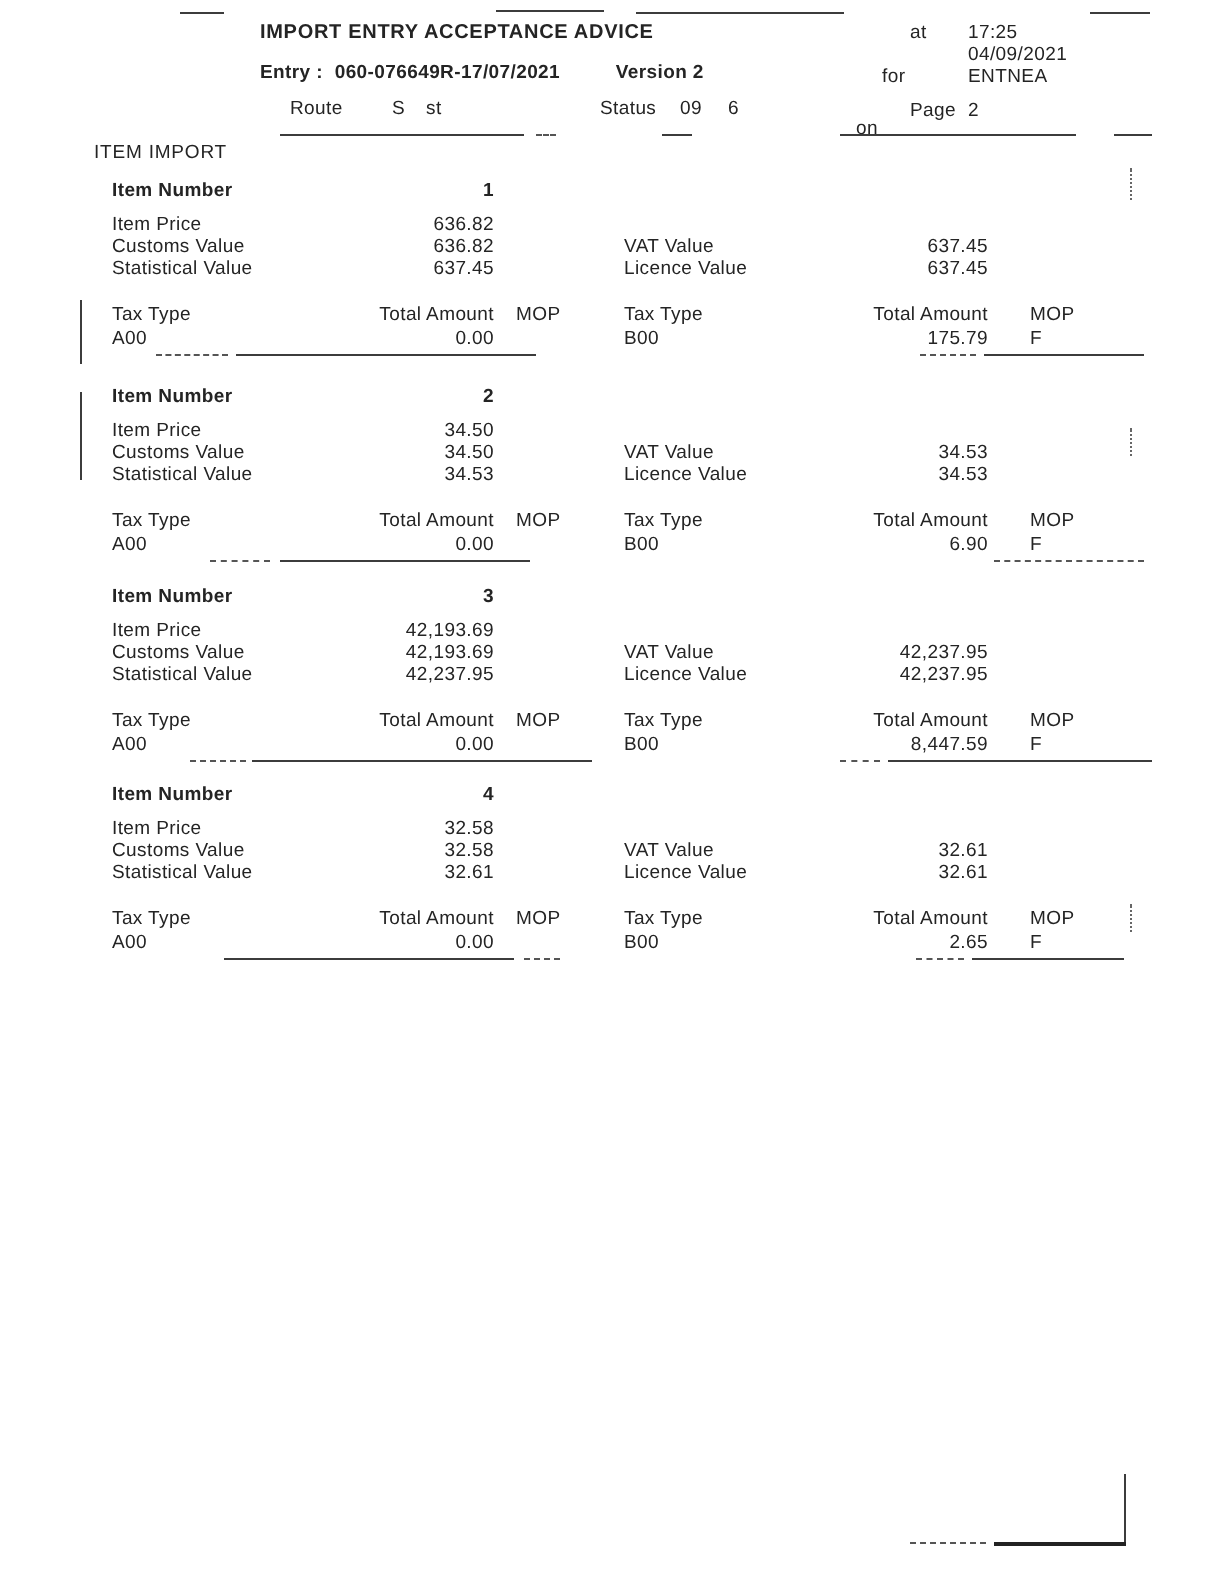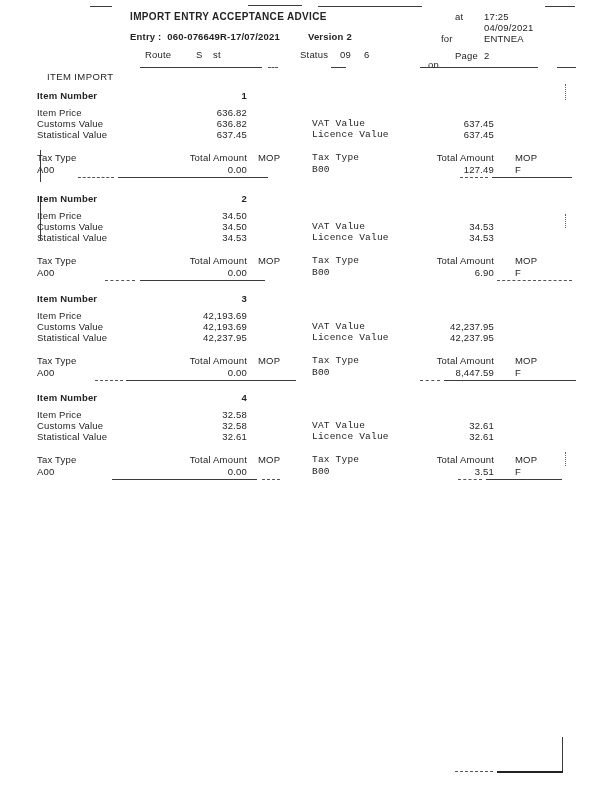--- a/index.html
+++ b/index.html
@@ -19,24 +19,24 @@
     font-weight:bold; line-height:11px;
   }
   
   .hline { position:absolute; height:1px; background:#3c3c3c; }
   .hline2 { position:absolute; height:2px; background:#222; }
   .hdash { position:absolute; height:0; border-top:1px dashed #555; }
   .vline { position:absolute; width:1px; background:#3c3c3c; }
   .vdots { position:absolute; width:0; border-left:1px dotted #666; }
   
   .item-block { position:absolute; left:0; width:612px; }
-  .c-label1 { left:37px; }
+  .c-label1 { left:56px; }
   .c-val1 { left:130px; width:117px; text-align:right; }
   .c-mop1 { left:258px; }
-  .c-label2 { left:312px;font-family:Liberation Mono, monospace; }
+  .c-label2 { left:312px; }
   .c-val2 { left:384px; width:110px; text-align:right; }
   .c-mop2 { left:515px; }
 </style>
 </head>
 <body>
 
 <div class="page">
 
   <div class="hline" style="left:90px;top:6px;width:22px;"></div>
   <div class="hline" style="left:248px;top:5px;width:54px;"></div>
@@ -96,21 +96,21 @@
     <div class="abs c-label1" style="top:62px;">Tax Type</div>
     <div class="abs c-val1" style="top:62px;">Total Amount</div>
     <div class="abs c-mop1" style="top:62px;">MOP</div>
     <div class="abs c-label2" style="top:62px;">Tax Type</div>
     <div class="abs c-val2" style="top:62px;">Total Amount</div>
     <div class="abs c-mop2" style="top:62px;">MOP</div>
     <div class="abs c-label1" style="top:74px;">A00</div>
     <div class="abs c-val1" style="top:74px;">0.00</div>
     <div class="abs c-mop1" style="top:74px;"></div>
     <div class="abs c-label2" style="top:74px;">B00</div>
-    <div class="abs c-val2" style="top:74px;">127.49</div>
+    <div class="abs c-val2" style="top:74px;">175.79</div>
     <div class="abs c-mop2" style="top:74px;">F</div>
     <div class="hdash" style="left:78px;top:87px;width:36px;"></div>
     <div class="hline" style="left:118px;top:87px;width:150px;"></div>
     <div class="hdash" style="left:460px;top:87px;width:28px;"></div>
     <div class="hline" style="left:492px;top:87px;width:80px;"></div>
   </div>
 
   <div class="item-block" style="top:193px;">
     <div class="abs b c-label1" style="top:0;">Item Number</div>
     <div class="abs b c-val1" style="top:0;">2</div>
@@ -188,21 +188,21 @@
     <div class="abs c-label1" style="top:62px;">Tax Type</div>
     <div class="abs c-val1" style="top:62px;">Total Amount</div>
     <div class="abs c-mop1" style="top:62px;">MOP</div>
     <div class="abs c-label2" style="top:62px;">Tax Type</div>
     <div class="abs c-val2" style="top:62px;">Total Amount</div>
     <div class="abs c-mop2" style="top:62px;">MOP</div>
     <div class="abs c-label1" style="top:74px;">A00</div>
     <div class="abs c-val1" style="top:74px;">0.00</div>
     <div class="abs c-mop1" style="top:74px;"></div>
     <div class="abs c-label2" style="top:74px;">B00</div>
-    <div class="abs c-val2" style="top:74px;">3.51</div>
+    <div class="abs c-val2" style="top:74px;">2.65</div>
     <div class="abs c-mop2" style="top:74px;">F</div>
     <div class="hline" style="left:112px;top:87px;width:145px;"></div>
     <div class="hdash" style="left:262px;top:87px;width:18px;"></div>
     <div class="hdash" style="left:458px;top:87px;width:24px;"></div>
     <div class="hline" style="left:486px;top:87px;width:76px;"></div>
   </div>
 
   <div class="vline" style="left:562px;top:737px;height:36px;"></div>
   <div class="hdash" style="left:455px;top:771px;width:38px;"></div>
   <div class="hline2" style="left:497px;top:771px;width:66px;"></div>

